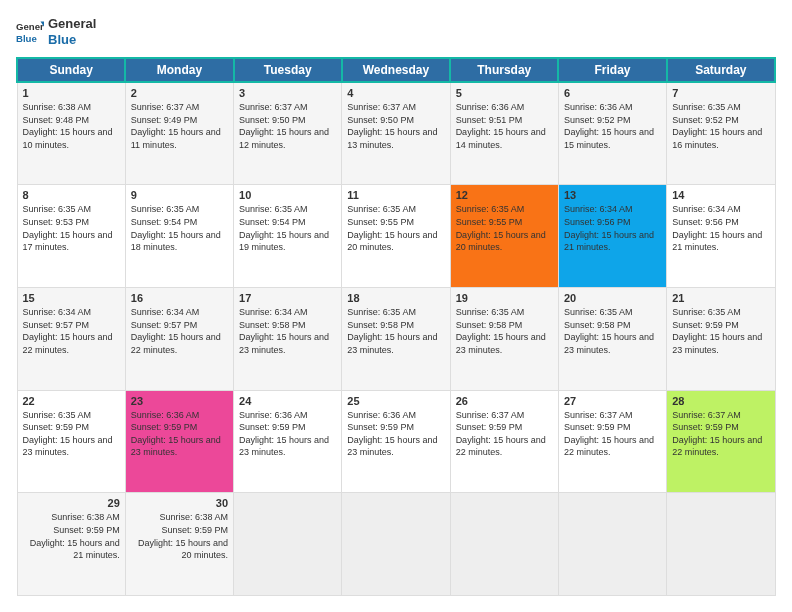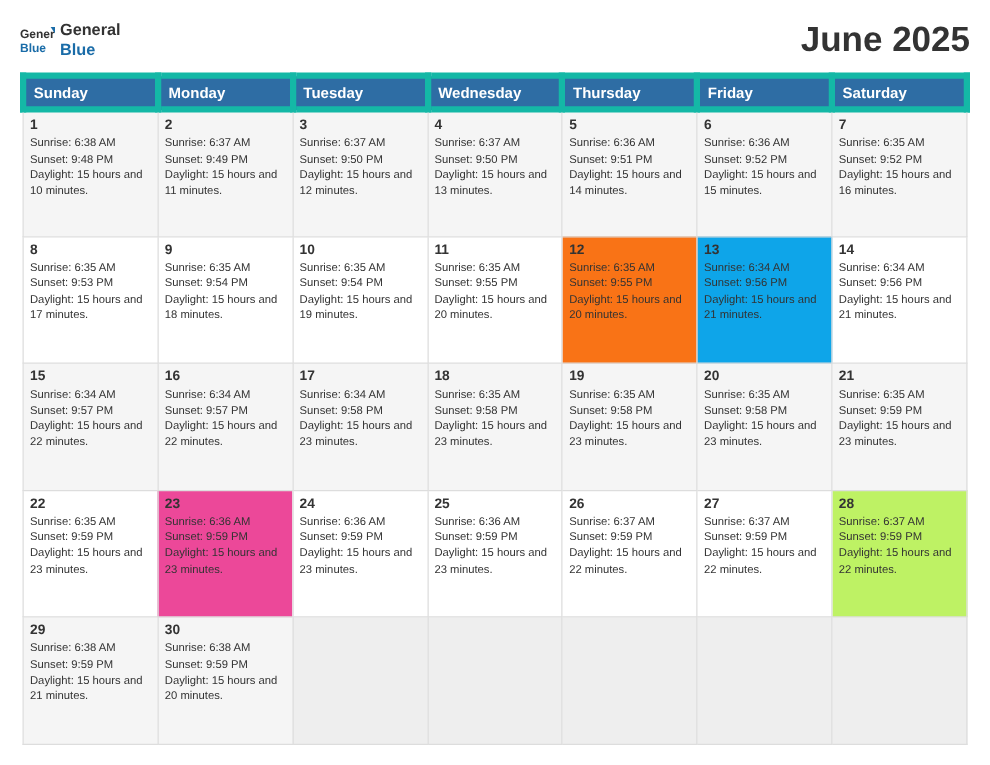--- a/index.html
+++ b/index.html
@@ -47,25 +47,25 @@
     .calendar {
       flex: 1;
       border: 1px solid #ccc;
       border-collapse: collapse;
       width: 100%;
       table-layout: fixed;
     }
     .calendar th {
       background: #2e6da4;
       color: #fff;
-      text-align: left;
+      text-align: center;
       padding: 4px 6px;
       font-size: 12px;
       font-weight: bold;
-      border: 5px solid #14b8a6;
+      border: 2px solid #14b8a6;
     }
     .calendar td {
       vertical-align: top;
       padding: 4px 5px;
       font-size: 9.5px;
       border: 1px solid #ddd;
       background: #fff;
       height: 80px;
     }
     .calendar tr:nth-child(odd) td {
@@ -103,21 +103,20 @@
         <text x="0" y="14" font-size="11" font-weight="bold" fill="#333" font-family="Arial">General</text>
         <text x="0" y="27" font-size="11" font-weight="bold" fill="#1a6ca8" font-family="Arial">Blue</text>
         <polygon points="28,4 36,4 32,10" fill="#1a6ca8"></polygon>
       </svg>
       <div style="display:flex;flex-direction:column;line-height:1.2;">
         <span style="font-size:13px;font-weight:bold;color:#333;">General</span>
         <span style="font-size:13px;font-weight:bold;color:#1a6ca8;">Blue</span>
       </div>
     </div>
     <div class="title-block">
-      <div class="month-year">June 2025</div>
     </div>
   </div>
 
   <table class="calendar">
     <thead>
       <tr>
       <th>Sunday</th>
           <th>Monday</th>
           <th>Tuesday</th>
           <th>Wednesday</th>
@@ -240,21 +239,21 @@
           </td>
           <td style="background: rgb(255, 255, 255);">
             <span class="day-num">27</span>
             <div class="day-info">Sunrise: 6:37 AM<br>Sunset: 9:59 PM<br>Daylight: 15 hours and 22 minutes.</div>
           </td>
           <td style="background: #bef264;">
             <span class="day-num">28</span>
             <div class="day-info">Sunrise: 6:37 AM<br>Sunset: 9:59 PM<br>Daylight: 15 hours and 22 minutes.</div>
           </td>
         </tr>
-        <tr style="background: rgb(245, 245, 245);">
+        <tr style="background: rgb(245, 245, 245); text-align: right;">
           <td style="background: rgb(245, 245, 245);">
             <span class="day-num">29</span>
             <div class="day-info">Sunrise: 6:38 AM<br>Sunset: 9:59 PM<br>Daylight: 15 hours and 21 minutes.</div>
           </td>
           <td style="background: rgb(245, 245, 245);">
             <span class="day-num">30</span>
             <div class="day-info">Sunrise: 6:38 AM<br>Sunset: 9:59 PM<br>Daylight: 15 hours and 20 minutes.</div>
           </td>
           <td style="background: rgb(238, 238, 238);"></td>
           <td style="background: rgb(238, 238, 238);"></td>

